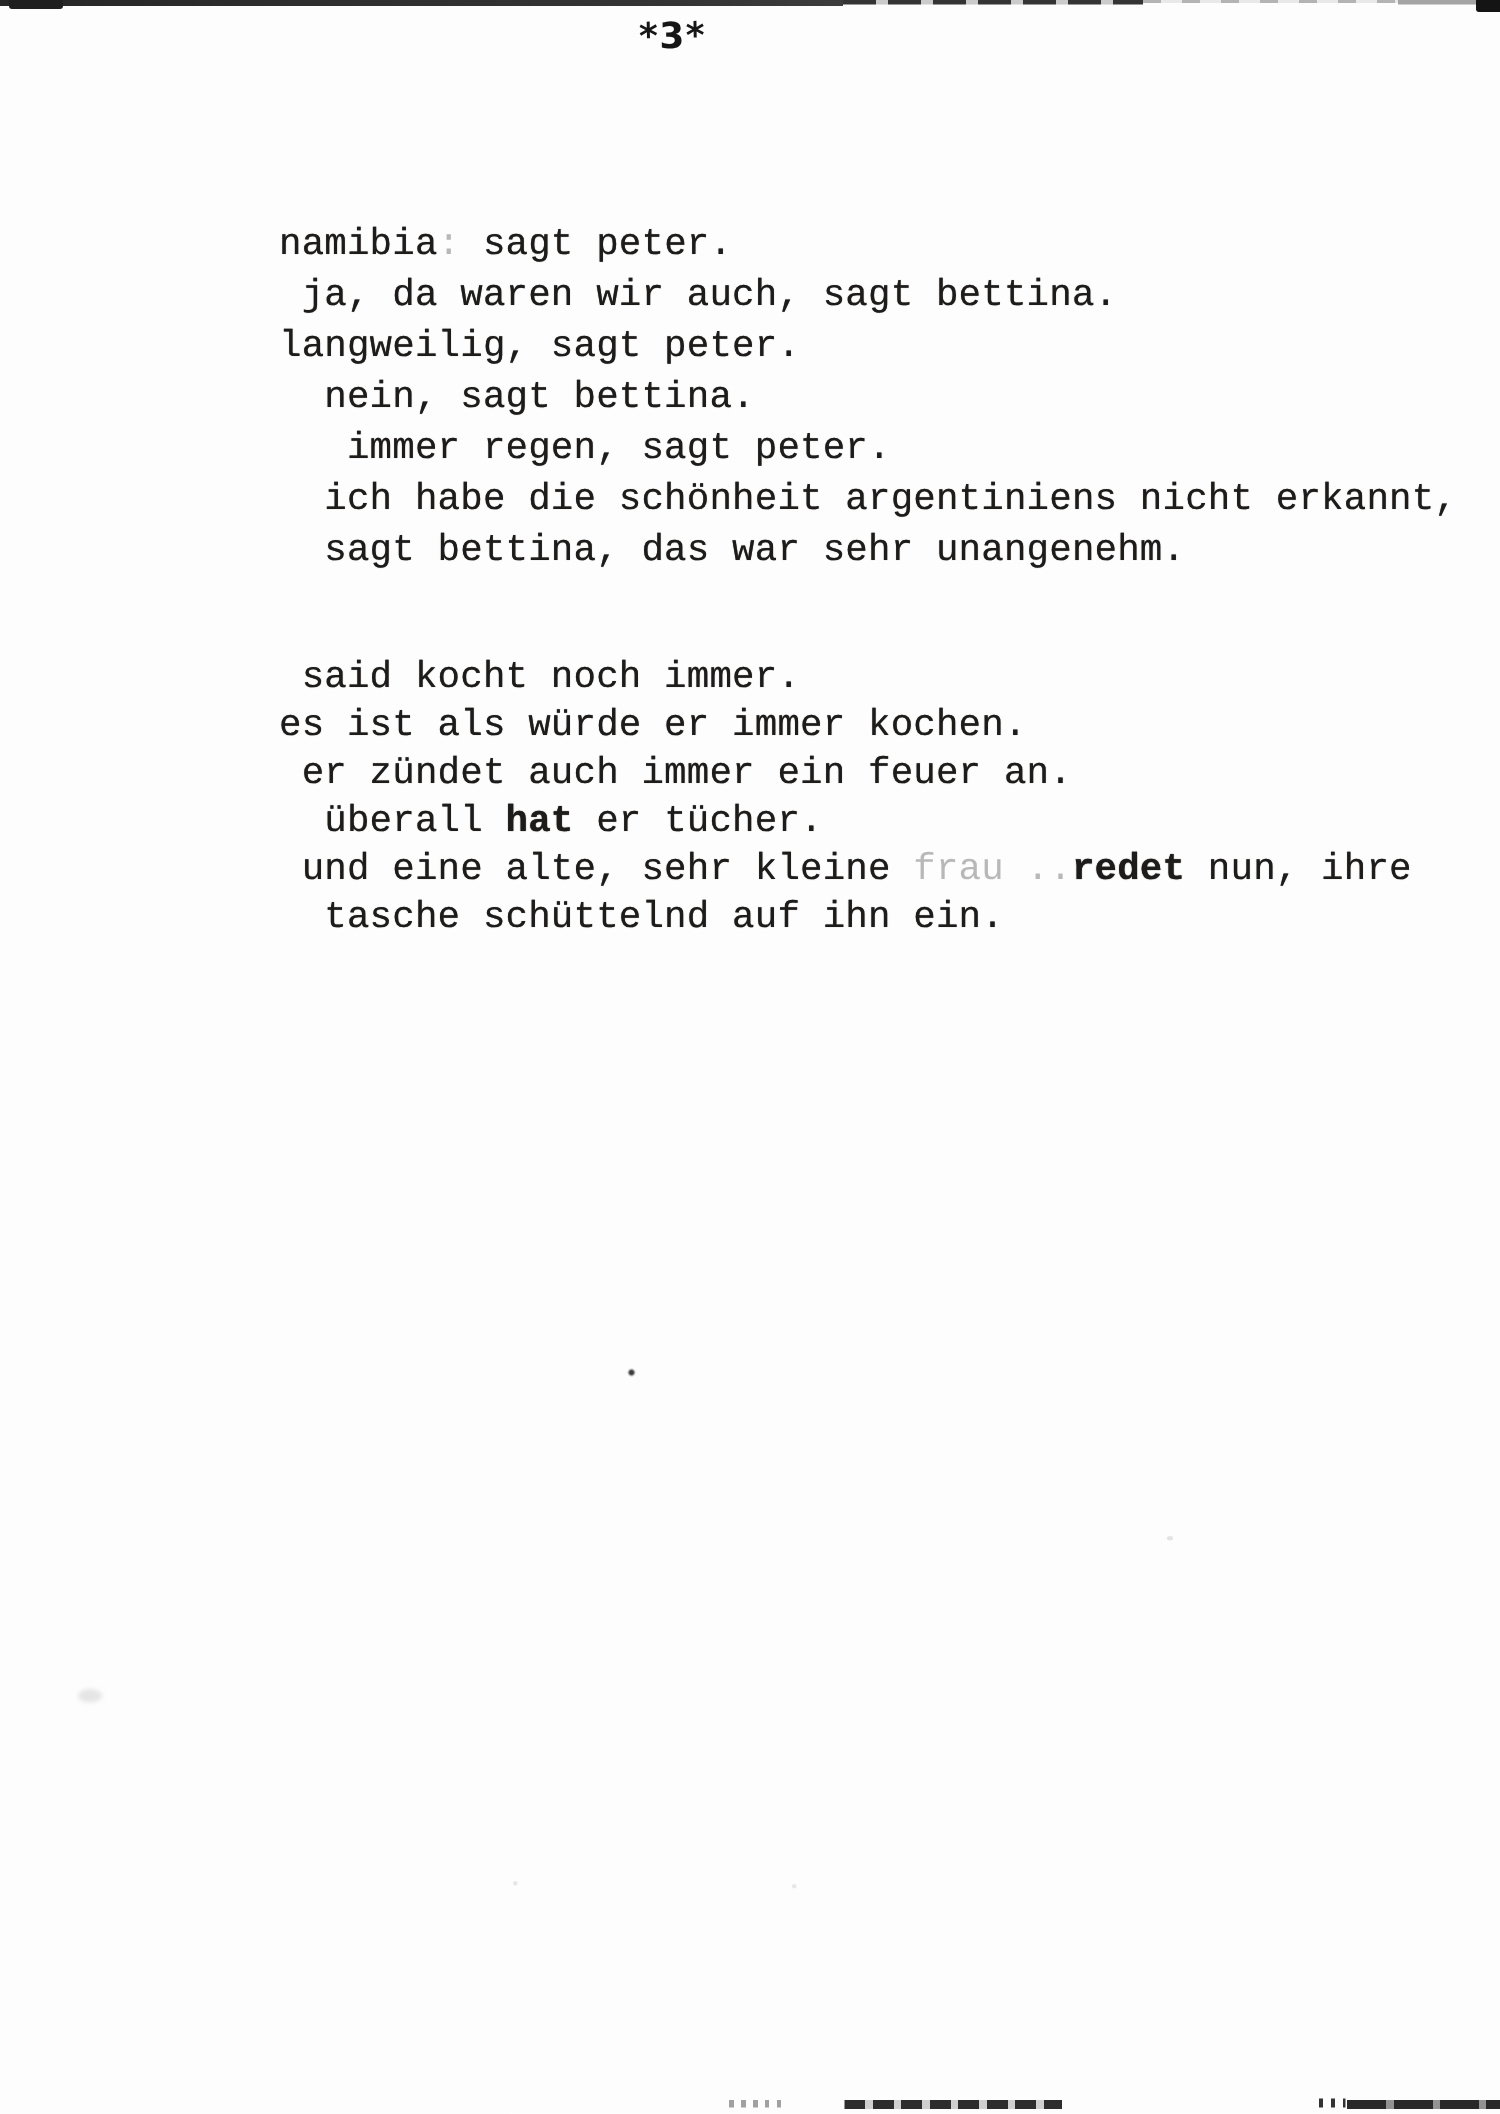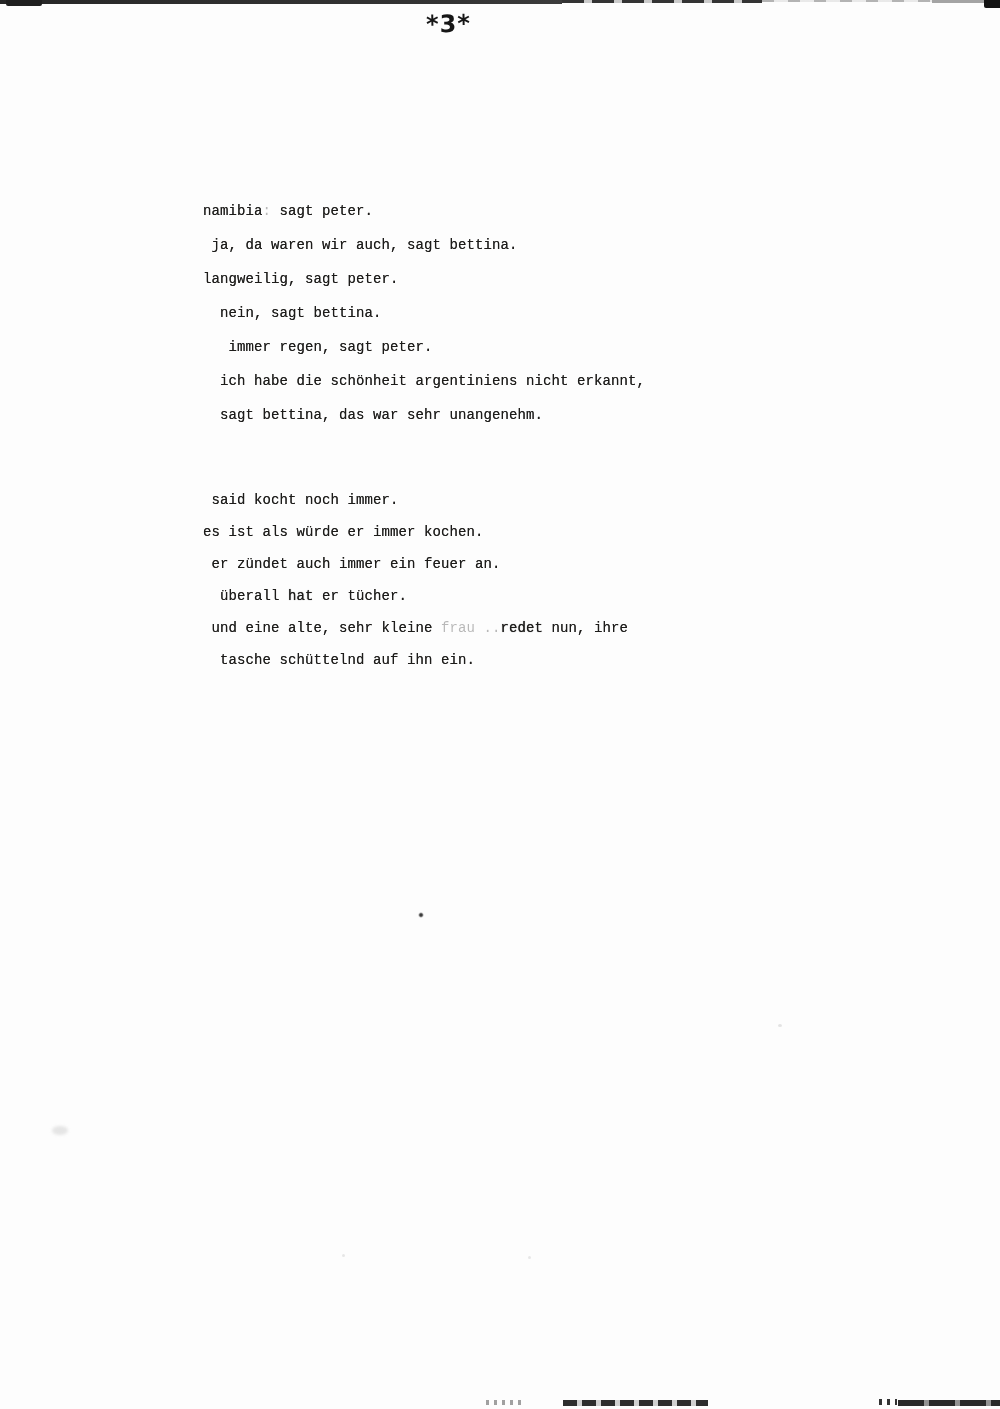--- a/index.html
+++ b/index.html
@@ -25,32 +25,31 @@
     font-weight: bold;
     font-size: 24px;
     letter-spacing: 1px;
     color: #161616;
     transform: rotate(-1deg);
   }
 
   
   .stanza {
     position: absolute;
-    left: 203px;
+    left: 186px;
     color: #1d1c1a;
-    font-size: 14px;
+    font-size: 25px;
     letter-spacing: 0.1px;
     white-space: pre;
     text-shadow: 0 0 0.5px rgba(25,25,25,0.75);
-    margin-top: 48px;
   }
   .stanza-0 { top: 146px; line-height: 34px; }
   .stanza-1 { top: 436px; line-height: 32px; }
   .emph-normal { }
-  .emph-bold   { font-weight: normal; text-shadow: 0 0 0.7px rgba(10,10,10,0.9); text-align: center; }
+  .emph-bold   { font-weight: bold; text-shadow: 0 0 0.7px rgba(10,10,10,0.9); text-align: center; }
   .emph-faded  { color: rgba(40,40,40,0.32); text-shadow: none; }
 
   
   .artifact { position: absolute; }
   .top-band-left {
     left: 0; top: 0; width: 562px; height: 4px;
     background: linear-gradient(90deg, #262626, #2e2e2e 35%, #343434 80%, #3c3c3c);
   }
   .top-left-tick {
     left: 6px; top: 0; width: 36px; height: 6px;

